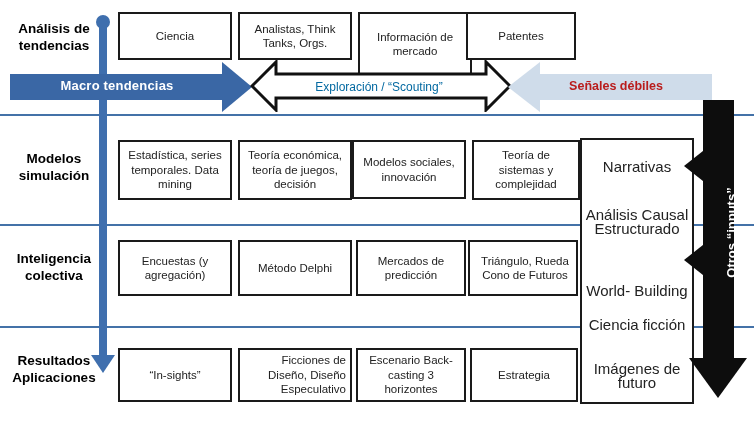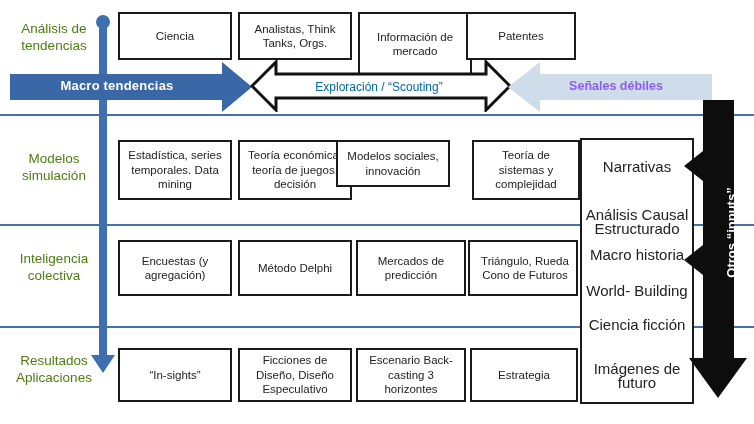--- a/index.html
+++ b/index.html
@@ -15,21 +15,21 @@
 
   
   .vaxis{position:absolute;left:99px;top:18px;width:8px;height:345px;background:#3f6fae;border-radius:4px 4px 0 0;}
   .vaxis-dot{position:absolute;left:96px;top:15px;width:14px;height:14px;border-radius:50%;background:#3f6fae;}
   .vaxis-head{position:absolute;left:91px;top:355px;width:0;height:0;
     border-left:12px solid transparent;border-right:12px solid transparent;border-top:18px solid #3f6fae;}
 
   
   .rowlabel{
     position:absolute;left:6px;width:96px;
-    text-align:center;color:#4d7c0f;font-weight:normal;font-size:13.5px;line-height:17px;
+    text-align:center;color:#000000;font-weight:bold;font-size:13.5px;line-height:17px;
   }
 
   
   .box{
     position:absolute;background:#ffffff;border:2px solid #1a1a1a;
     display:flex;align-items:center;justify-content:center;text-align:center;
     font-size:11.5px;line-height:14.5px;color:#222;padding:2px 4px;box-sizing:border-box;
   }
   .box span{display:block;width:100%;}
 
@@ -47,21 +47,21 @@
     color:#ffffff;font-weight:bold;font-size:13px;letter-spacing:.2px;}
 
   .explore-svg{position:absolute;left:250px;top:60px;}
   .explore-label{position:absolute;left:262px;top:80px;width:234px;text-align:center;
     color:#0369a1;font-size:12px;}
 
   .weak-body{position:absolute;left:538px;top:74px;width:174px;height:26px;background:#cfdcea;}
   .weak-head{position:absolute;left:508px;top:62px;width:0;height:0;
     border-top:25px solid transparent;border-bottom:25px solid transparent;border-right:32px solid #cfdcea;}
   .weak-label{position:absolute;left:520px;top:79px;width:192px;text-align:center;
-    color:#8b5cf6;font-weight:bold;font-size:12.5px;}
+    color:#b91c1c;font-weight:bold;font-size:12.5px;}
 
   
   .blk-body{position:absolute;left:703px;top:100px;width:31px;height:260px;background:#0d0d0d;}
   .blk-head{position:absolute;left:689px;top:358px;width:0;height:0;
     border-left:29px solid transparent;border-right:29px solid transparent;border-top:40px solid #0d0d0d;}
   .blk-label{
     position:absolute;left:651px;top:225px;width:160px;text-align:center;
     color:#ffffff;font-weight:bold;font-size:13px;
     transform:rotate(-90deg);transform-origin:center center;
   }
@@ -118,21 +118,21 @@
     <div>Modelos</div>
     <div>simulación</div>
   </div>
 
   <div class="box" style="left:118px;top:140px;width:114px;height:60px;">
     <span>Estadística, series temporales. Data mining</span>
     </div>
   <div class="box" style="left:238px;top:140px;width:114px;height:60px;">
     <span>Teoría económica, teoría de juegos, decisión</span>
     </div>
-  <div class="box" style="left:336px;top:140px;width:114px;height:47px;">
+  <div class="box" style="left:352px;top:140px;width:114px;height:59px;">
     <span>Modelos sociales, innovación</span>
     </div>
   <div class="box" style="left:472px;top:140px;width:108px;height:60px;">
     <span>Teoría de sistemas y complejidad</span>
     </div>
 
   <div class="rowlabel" style="top:250px;">
     <div>Inteligencia</div>
     <div>colectiva</div>
   </div>
@@ -151,34 +151,33 @@
     </div>
 
   <div class="rowlabel" style="top:352px;">
     <div>Resultados</div>
     <div>Aplicaciones</div>
   </div>
 
   <div class="box" style="left:118px;top:348px;width:114px;height:54px;">
     <span>“In-sights”</span>
     </div>
-  <div class="box" style="left:238px;top:348px;width:114px;height:54px;">
+  <div class="box" style="left:238px;top:348px;width:114px;height:54px;text-align:right;">
     <span>Ficciones de Diseño, Diseño Especulativo</span>
     </div>
   <div class="box" style="left:356px;top:348px;width:110px;height:54px;">
     <span>Escenario Back-casting 3 horizontes</span>
     </div>
   <div class="box" style="left:470px;top:348px;width:108px;height:54px;align-items:center;">
     <span>Estrategia</span>
     </div>
 
   <div class="tallbox" style="left:580px;top:138px;width:114px;height:266px;">
     <div class="ti" style="top:20px;">Narrativas</div>
     <div class="ti" style="top:68px;">Análisis Causal Estructurado</div>
-    <div class="ti" style="top:108px;">Macro historia</div>
     <div class="ti" style="top:144px;">World- Building</div>
     <div class="ti" style="top:178px;">Ciencia ficción</div>
     <div class="ti" style="top:222px;">Imágenes de futuro</div>
   </div>
 
   <div class="blk-body"></div>
   <div class="blk-head"></div>
   <div class="blk-label">Otros “inputs”</div>
 
   <div class="feed-arrow">

